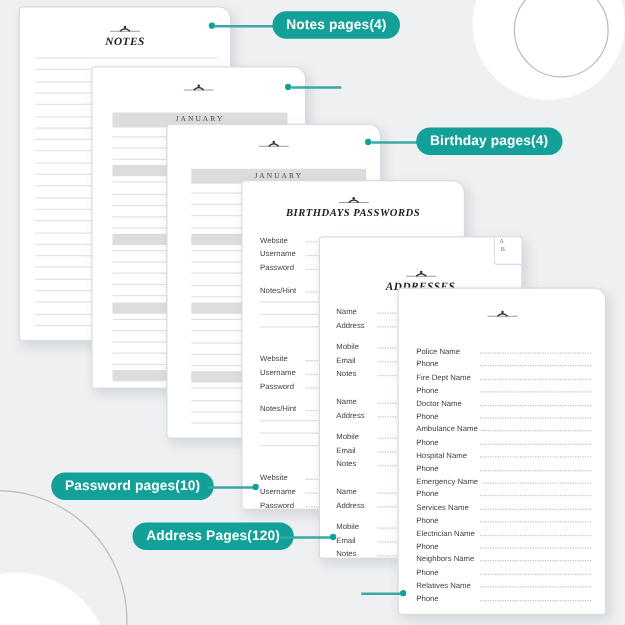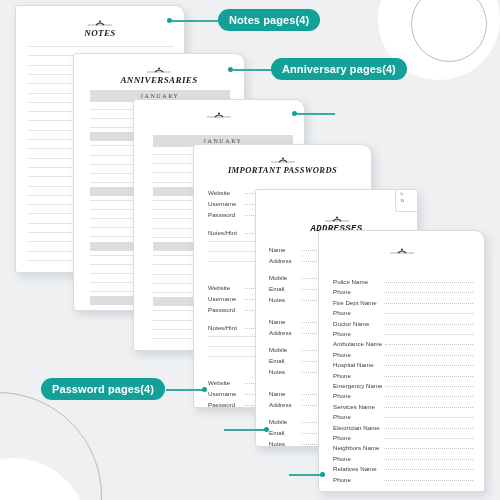--- a/index.html
+++ b/index.html
@@ -131,21 +131,20 @@
     </div>
   </div>
 
   <div class="sheet" style="left:73px;top:53px;width:172px;height:258px;">
     <div class="sheet-inner">
       <svg class="orn" width="26" height="7" viewBox="0 0 26 7" style="margin-top:13px;">
         <path d="M1 5 H25" stroke="#5a5d60" stroke-width=".5" fill="none"></path>
         <path d="M9 5 q4 -4 8 0" stroke="#2c2e30" stroke-width="1.1" fill="none"></path>
         <circle cx="13" cy="1.6" r="1" fill="#2c2e30"></circle>
       </svg>
-      <div class="p-title" style="font-size:9px;">ANNIVERSARIES</div>
       <div class="monthbar" style="left:16px;top:36px;width:140px;height:12px;">
         <span style="font-size:6px;">JANUARY</span>
       </div>
       <div>
           <div class="rule" style="left:16px;top:55px;width:140px;"></div>
           <div class="rule" style="left:16px;top:64.1px;width:140px;"></div>
           <div class="rule" style="left:16px;top:73.2px;width:140px;"></div>
           <div class="rule" style="left:16px;top:82.3px;width:140px;"></div>
           <div class="rule" style="left:16px;top:91.4px;width:140px;"></div>
           <div class="rule" style="left:16px;top:100.5px;width:140px;"></div>
@@ -212,21 +211,21 @@
     </div>
   </div>
 
   <div class="sheet" style="left:193px;top:144px;width:179px;height:264px;">
     <div class="sheet-inner">
       <svg class="orn" width="26" height="7" viewBox="0 0 26 7" style="margin-top:12px;">
         <path d="M1 5 H25" stroke="#5a5d60" stroke-width=".5" fill="none"></path>
         <path d="M9 5 q4 -4 8 0" stroke="#2c2e30" stroke-width="1.1" fill="none"></path>
         <circle cx="13" cy="1.6" r="1" fill="#2c2e30"></circle>
       </svg>
-      <div class="p-title" style="font-size:8.5px;">IMPORTANT PASSWORDS</div>
+      <div class="p-title" style="font-size:8.5px;">BIRTHDAYS PASSWORDS</div>
       <div>
           <div class="frow" style="left:14px;top:44px;width:130px;">
             <span class="flabel" style="font-size:6.2px;min-width:34px;">Website</span>
             <span class="fdots"></span>
           </div>
           <div class="frow" style="left:14px;top:55px;width:130px;">
             <span class="flabel" style="font-size:6.2px;min-width:34px;">Username</span>
             <span class="fdots"></span>
           </div>
           <div class="frow" style="left:14px;top:66px;width:130px;">
@@ -275,21 +274,21 @@
     </div>
   </div>
 
   <div class="sheet" style="left:255px;top:189px;width:163px;height:258px;border-radius:3px;">
     <div class="sheet-inner">
       <svg class="orn" width="26" height="7" viewBox="0 0 26 7" style="margin-top:26px;">
         <path d="M1 5 H25" stroke="#5a5d60" stroke-width=".5" fill="none"></path>
         <path d="M9 5 q4 -4 8 0" stroke="#2c2e30" stroke-width="1.1" fill="none"></path>
         <circle cx="13" cy="1.6" r="1" fill="#2c2e30"></circle>
       </svg>
-      <div class="p-title" style="font-size:9px;font-family:Liberation Mono, monospace;">ADDRESSES</div>
+      <div class="p-title" style="font-size:9px;">ADDRESSES</div>
       <div class="tab-notch" style="right:-1px;top:-1px;width:22px;height:22px;"></div>
       <div class="tab-letters" style="right:14px;top:1px;font-size:5px;">A</div>
       <div class="tab-letters" style="right:13px;top:8px;font-size:5px;">B</div>
       <div>
           <div class="frow" style="left:13px;top:56px;width:124px;">
             <span class="flabel" style="font-size:6.2px;min-width:30px;">Name</span>
             <span class="fdots"></span>
           </div>
           <div class="frow" style="left:13px;top:67px;width:124px;">
             <span class="flabel" style="font-size:6.2px;min-width:30px;">Address</span>
@@ -442,28 +441,29 @@
         </div>
     </div>
   </div>
 
   <div class="dot" style="left:167px;top:18px;"></div>
   <div class="lead" style="left:172px;top:20px;width:48px;"></div>
   <div class="pill" style="left:218px;top:9px;height:22px;padding:10px 11px;font-size:11px;">Notes pages(4)</div>
 
   <div class="dot" style="left:228px;top:67px;"></div>
   <div class="lead" style="left:233px;top:69px;width:40px;"></div>
-  <div class="pill" style="left:271px;top:58px;height:22px;padding:0 11px;font-size:11px;">Anniversary  pages(4)</div>
 
   <div class="dot" style="left:292px;top:111px;"></div>
   <div class="lead" style="left:297px;top:113px;width:38px;"></div>
-
-  <div class="pill" style="left:41px;top:378px;height:22px;padding:0 11px;font-size:11px;">Password pages(4)</div>
+  <div class="pill" style="left:333px;top:102px;height:22px;padding:0 11px;font-size:11px;">Birthday pages(4)</div>
+
+  <div class="pill" style="left:41px;top:378px;height:22px;padding:0 11px;font-size:11px;">Password pages(10)</div>
   <div class="lead" style="left:166px;top:389px;width:38px;"></div>
   <div class="dot" style="left:202px;top:387px;"></div>
 
+  <div class="pill" style="left:106px;top:418px;height:22px;padding:0 11px;font-size:11px;">Address Pages(120)</div>
   <div class="lead" style="left:224px;top:429px;width:42px;"></div>
   <div class="dot" style="left:264px;top:427px;"></div>
 
   <div class="lead" style="left:289px;top:474px;width:33px;"></div>
   <div class="dot" style="left:320px;top:472px;"></div>
 
 </div>
 
 </body></html>

